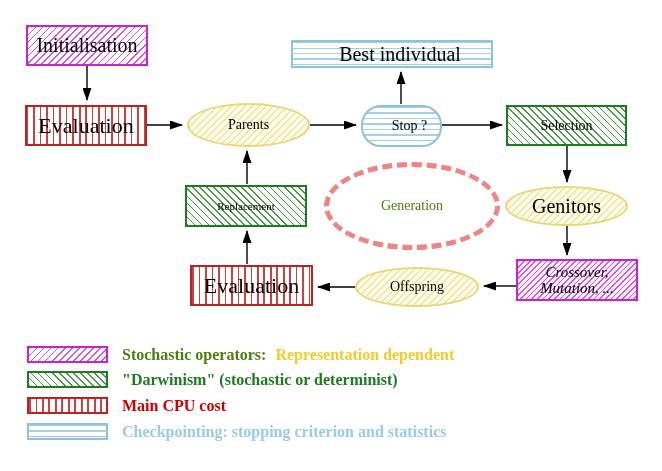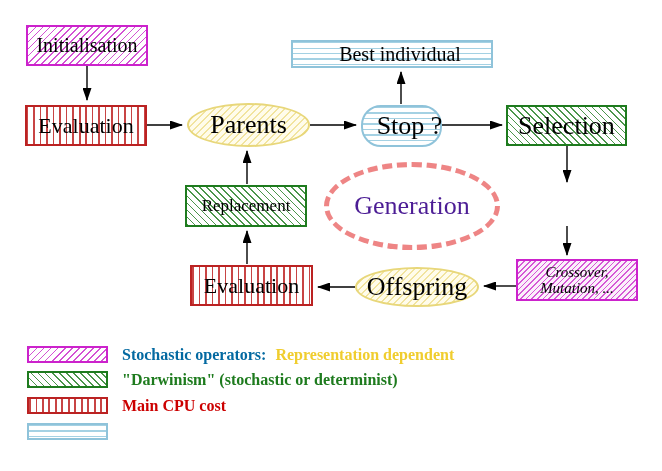--- a/index.html
+++ b/index.html
@@ -11,21 +11,21 @@
     font-family: "Liberation Serif", "DejaVu Serif", serif;
     overflow: hidden;
   }
   .node {
     position: absolute;
     display: flex;
     align-items: center;
     justify-content: center;
     box-sizing: border-box;
     color: #000;
-    font-size: 26px;
+    font-size: 14px;
     text-align: center;
     white-space: nowrap;
   }
   
   .hatch-magenta {
     border: 2px solid #cc22cc;
     background-color: #ffffff;
     background-image: repeating-linear-gradient(135deg, rgba(204,51,204,0.85) 0 1.2px, rgba(0,0,0,0) 1.2px 5px);
   }
   .hatch-magenta-dense {
@@ -55,31 +55,31 @@
     background-image: repeating-linear-gradient(135deg, rgba(238,222,140,0.8) 0 1.4px, rgba(0,0,0,0) 1.4px 5px);
     border-radius: 50%;
   }
   
   .n-init        { left: 26px;  top: 25px;  width: 122px; height: 41px; font-size: 20px; }
   .n-eval-top    { left: 25px;  top: 105px; width: 122px; height: 41px; font-size: 22px; }
   .n-best        { left: 291px; top: 40px;  width: 202px; height: 28px; font-size: 20px; }
   .n-parents     { left: 187px; top: 103px; width: 123px; height: 44px; }
   .n-stop        { left: 361px; top: 105px; width: 81px;  height: 42px; border-radius: 20px; }
   .n-selection   { left: 506px; top: 105px; width: 121px; height: 41px; }
-  .n-replacement { left: 185px; top: 185px; width: 122px; height: 42px; font-size: 17px; }
+  .n-replacement { left: 185px; top: 185px; width: 122px; height: 42px; font-size: 11px; }
   .n-genitors    { left: 505px; top: 186px; width: 123px; height: 40px; font-size: 20px; }
   .n-eval-bot    { left: 190px; top: 265px; width: 123px; height: 41px; font-size: 22px; }
   .n-offspring   { left: 355px; top: 267px; width: 124px; height: 40px; }
   .n-crossover   { left: 516px; top: 259px; width: 122px; height: 42px;
                    flex-direction: column; font-size: 15px; line-height: 1.1; font-style: italic; }
   .n-generation  {
     left: 324px; top: 162px; width: 176px; height: 88px;
     border: 5px dashed #ee8585;
     border-radius: 50%;
-    color: #4c1d95;
+    color: #4d7c0f;
     background: transparent;
   }
   
   .arrows { position: absolute; left: 0; top: 0; pointer-events: none; }
   
   .legend-row {
     position: absolute;
     left: 27px;
     display: flex;
     align-items: center;
@@ -90,21 +90,21 @@
     height: 17px;
     box-sizing: border-box;
     margin-right: 14px;
     flex: 0 0 auto;
   }
   .legend-text {
     font-size: 16px;
     font-weight: bold;
     white-space: nowrap;
   }
-  .lt-magenta { color: #0369a1; }
+  .lt-magenta { color: #4d7c0f; }
   .lt-yellow  { color: #f0cd2e; margin-left: 9px; }
   .lt-green   { color: #1e7b1e; }
   .lt-red     { color: #cc0000; }
   .lt-cyan    { color: #99cbe4; }
   .lr-1 { top: 346px; }
   .lr-2 { top: 371px; }
   .lr-3 { top: 397px; }
   .lr-4 { top: 423px; }
 </style>
 </head>
@@ -137,20 +137,23 @@
   </div>
 
   <div class="node hatch-green n-replacement">
     <span>Replacement</span>
   </div>
 
   <div class="node n-generation">
     <span>Generation</span>
   </div>
 
+  <div class="node hatch-yellow n-genitors">
+    <span>Genitors</span>
+  </div>
 
   <div class="node stripe-red n-eval-bot">
     <span>Evaluation</span>
   </div>
 
   <div class="node hatch-yellow n-offspring">
     <span>Offspring</span>
   </div>
 
   <div class="node hatch-magenta-dense n-crossover">
@@ -190,15 +193,16 @@
     <span class="legend-text lt-green">"Darwinism" (stochastic or determinist)</span>
   </div>
 
   <div class="legend-row lr-3">
     <div class="swatch stripe-red"></div>
     <span class="legend-text lt-red">Main CPU cost</span>
   </div>
 
   <div class="legend-row lr-4">
     <div class="swatch stripe-cyan"></div>
+    <span class="legend-text lt-cyan">Checkpointing: stopping criterion and statistics</span>
   </div>
 
 </div>
 
 </body></html>

